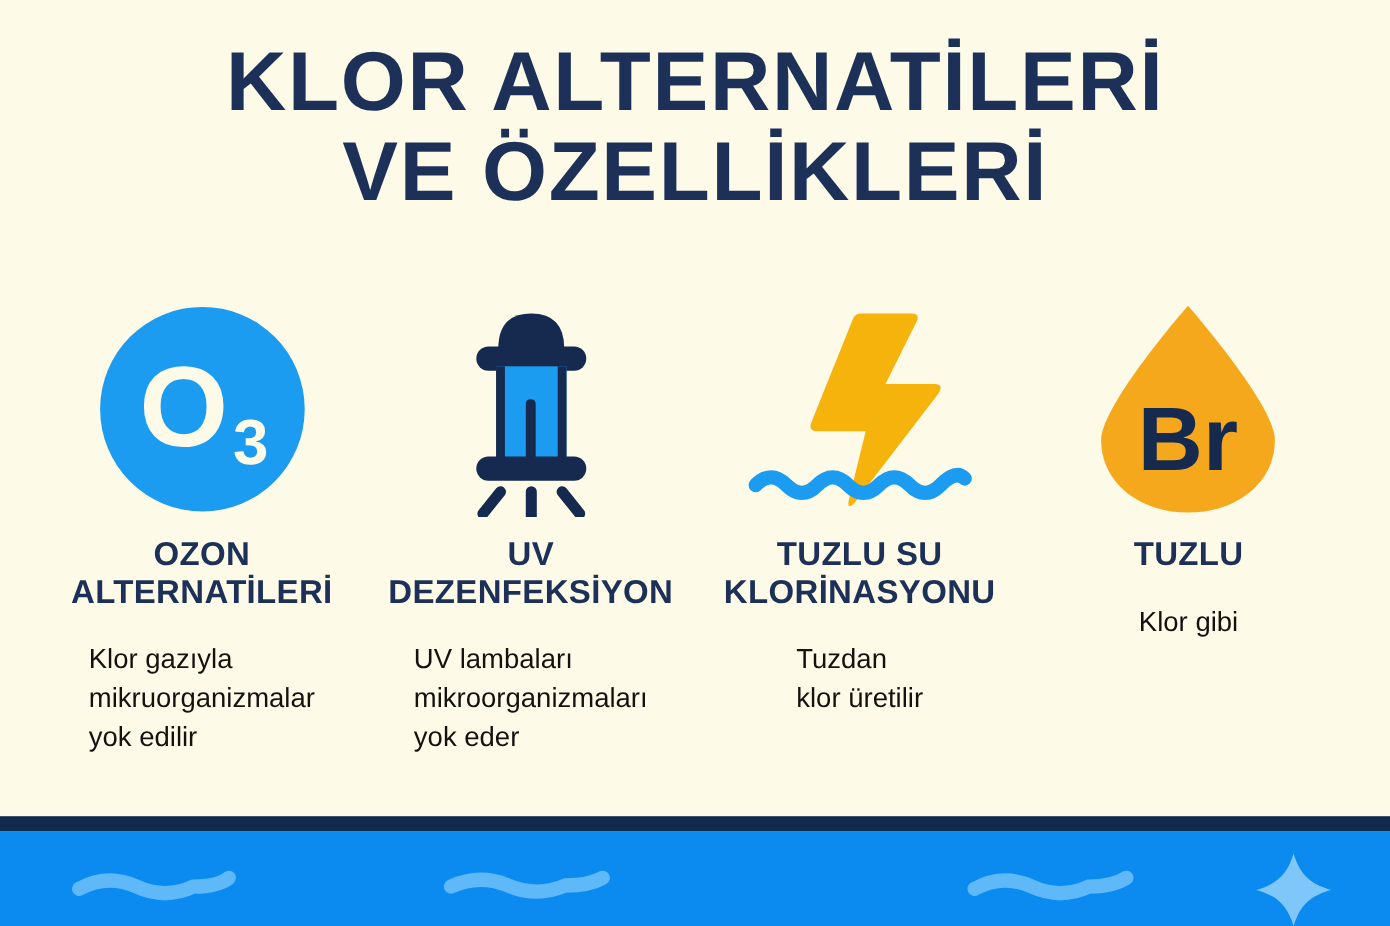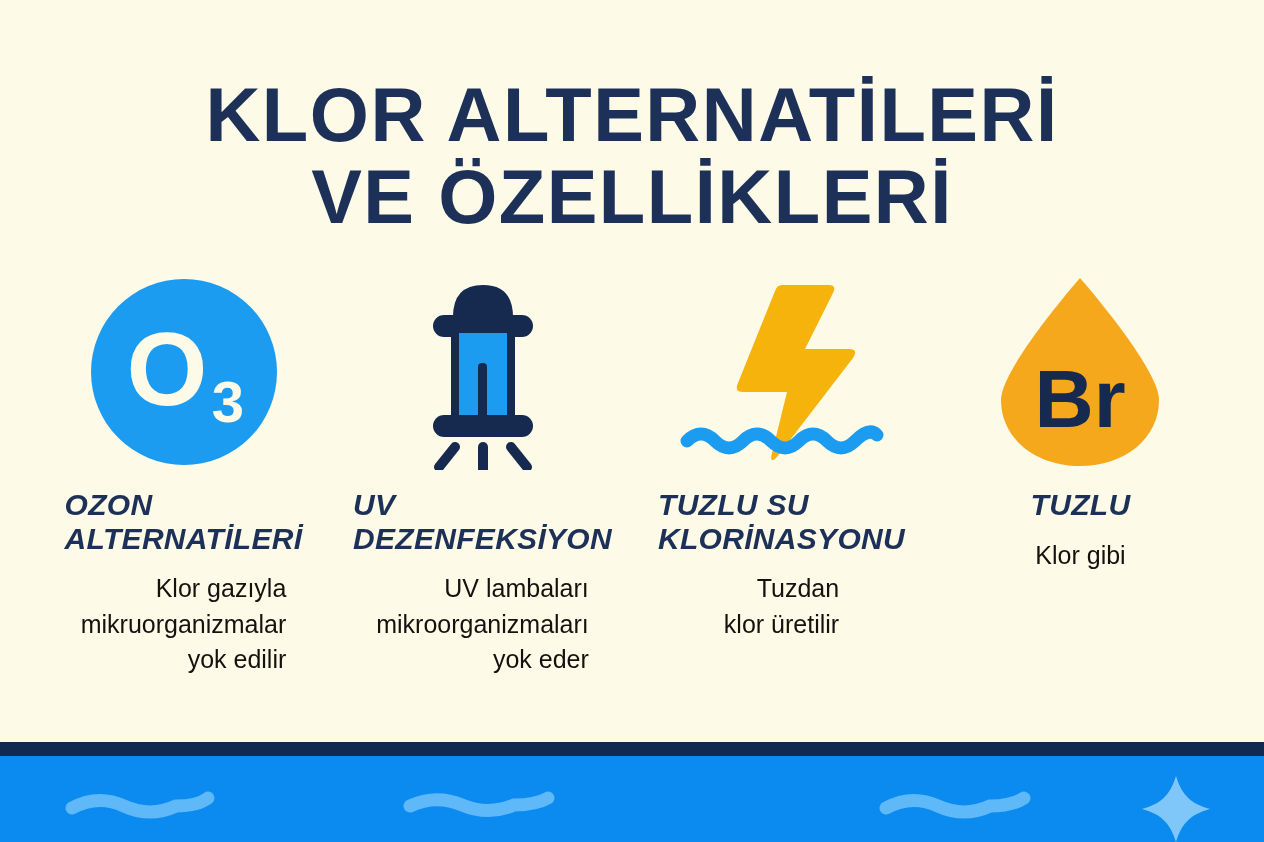--- a/index.html
+++ b/index.html
@@ -22,21 +22,20 @@
     overflow: hidden;
   }
 
   
   .title-block {
     position: absolute;
     top: 38px;
     left: 0;
     width: 1264px;
     text-align: center;
-    margin-top: 40px;
   }
   .title-line {
     display: block;
     color: #1C3058;
     font-family: "Liberation Sans", sans-serif;
     font-weight: bold;
     font-size: 76px;
     line-height: 0.98;
     letter-spacing: 1.5px;
     white-space: nowrap;
@@ -69,30 +68,30 @@
     display: flex;
     align-items: center;
     justify-content: center;
   }
   .col-heading {
     margin-top: 16px;
     color: #1C3058;
     font-weight: bold;
     font-size: 30px;
     line-height: 1.12;
+    text-align: center;
     letter-spacing: 0.3px;
     padding: 0 2px;
-    font-style: italic;
   }
   .col-body {
-    margin-top: 16px;
+    margin-top: 27px;
     color: #14120F;
     font-size: 25px;
     line-height: 1.42;
-    text-align: right;
+    text-align: left;
     padding: 0 4px;
   }
 
   
   .navy-stripe {
     position: absolute;
     left: 0;
     bottom: 86px;
     width: 1264px;
     height: 14px;

